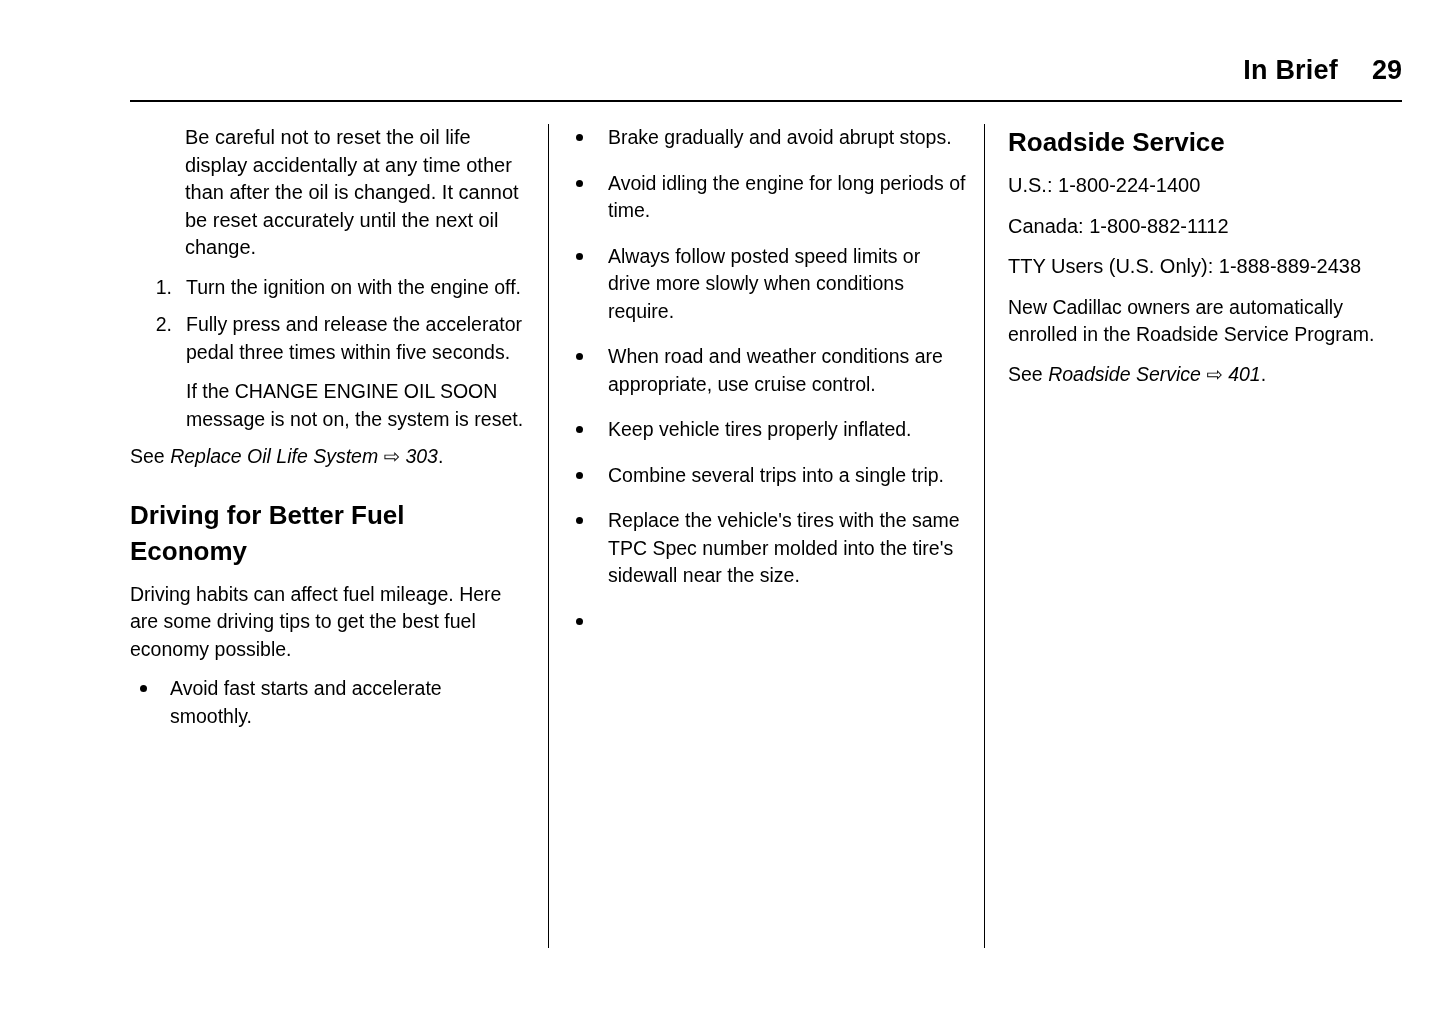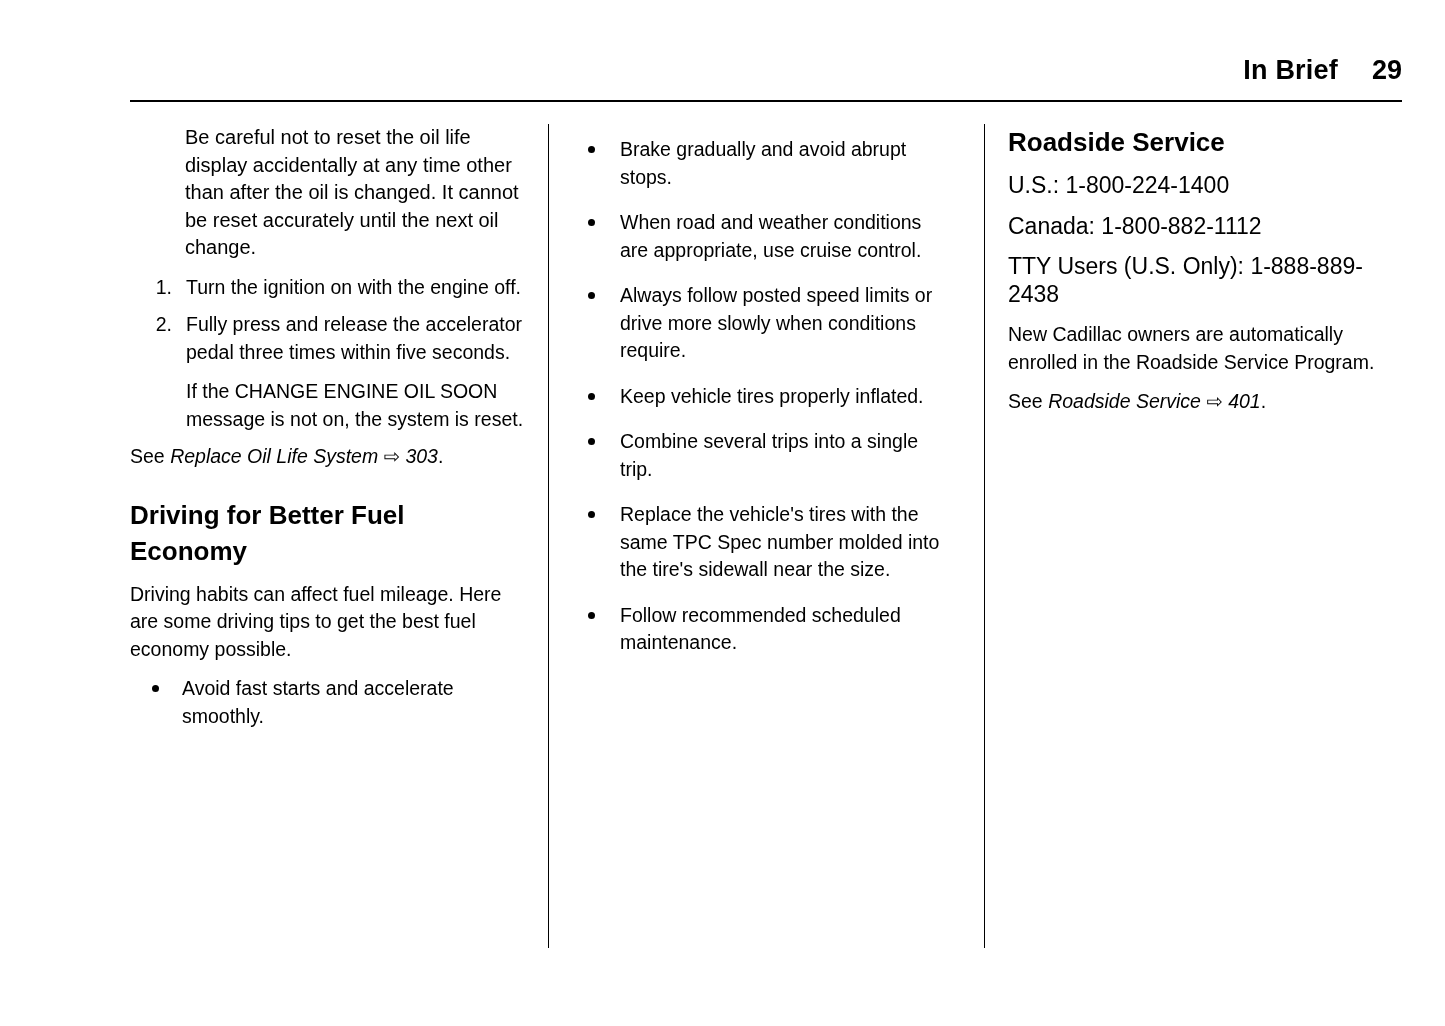--- a/index.html
+++ b/index.html
@@ -110,21 +110,21 @@
     width: 34px;
     text-align: right;
     font-size: 19.5px;
     line-height: 27.5px;
   }
   ol.numlist > li .sub {
     margin-top: 12px;
   }
   
   ul.bullets {
-    margin: 12px;
+    margin: 0;
     padding: 0;
     list-style: none;
   }
   ul.bullets > li {
     position: relative;
     padding-left: 42px;
     margin-bottom: 18px;
     font-size: 19.5px;
     line-height: 27.5px;
   }
@@ -140,21 +140,21 @@
   ul.bullets.col1-bullets > li {
     padding-left: 40px;
   }
   .xref {
     font-style: italic;
   }
   .arrow {
     font-style: normal;
   }
   .phone-line {
-    font-size: 23px;
+    font-size: 20px;
     line-height: 27.5px;
     margin: 0 0 13px 0;
   }
 </style>
 </head>
 <body>
 
 <div class="page">
 
   <div class="header">
@@ -200,41 +200,44 @@
   </div>
 
   <div class="col col2">
     <ul class="bullets">
       <li>
         <span class="dot"></span>
         <span>Brake gradually and avoid abrupt stops.</span>
       </li>
       <li>
         <span class="dot"></span>
+        <span>Avoid idling the engine for long periods of time.</span>
+      </li>
+      <li>
+        <span class="dot"></span>
+        <span>Always follow posted speed limits or drive more slowly when conditions require.</span>
+      </li>
+      <li>
+        <span class="dot"></span>
         <span>When road and weather conditions are appropriate, use cruise control.</span>
       </li>
       <li>
         <span class="dot"></span>
-        <span>Always follow posted speed limits or drive more slowly when conditions require.</span>
-      </li>
-      <li>
-        <span class="dot"></span>
         <span>Keep vehicle tires properly inflated.</span>
       </li>
       <li>
         <span class="dot"></span>
         <span>Combine several trips into a single trip.</span>
       </li>
       <li>
         <span class="dot"></span>
         <span>Replace the vehicle's tires with the same TPC Spec number molded into the tire's sidewall near the size.</span>
       </li>
       <li>
         <span class="dot"></span>
-        <span>Follow recommended scheduled maintenance.</span>
       </li>
     </ul>
   </div>
 
   <div class="col col3">
     <h2 class="first">Roadside Service</h2>
 
     <div class="phone-line">U.S.: 1-800-224-1400</div>
     <div class="phone-line">Canada: 1-800-882-1112</div>
     <div class="phone-line">TTY Users (U.S. Only): 1-888-889-2438</div>

